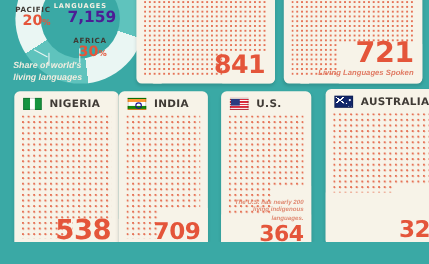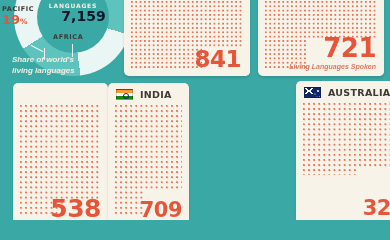--- a/index.html
+++ b/index.html
@@ -160,24 +160,24 @@
     left: 23px; top: 23px; right: 23px; bottom: 23px;
     border-radius: 50%;
     background: #3aa9a5;
   }
   .dlabel { position: absolute; text-align: center; }
   .dl-title {
     color: #f4efe2; font-weight: bold; font-size: 6px;
     letter-spacing: 0.8px; font-family: "DejaVu Sans", sans-serif;
   }
   .dl-val {
-    color: #0f172a; font-weight: bold; font-size: 14px;
+    color: #4c1d95; font-weight: bold; font-size: 14px;
     font-family: "DejaVu Sans", sans-serif; line-height: 1; margin-left: 21px;
   }
-  .tag { position: absolute; text-align: left; }
+  .tag { position: absolute; text-align: right; }
   .tag-name {
     color: #3f3a35; font-weight: bold; font-size: 6.5px;
     letter-spacing: 0.6px; font-family: "DejaVu Sans", sans-serif;
   }
   .tag-pct {
     color: #e4553a; font-weight: bold; font-size: 13px;
     font-family: "DejaVu Sans", sans-serif; line-height: 1;
   }
   .tag-pct span { font-size: 7.5px; }
   .leader { position: absolute; background: #eaf6f3; }
@@ -205,59 +205,76 @@
       <div class="dl-val">7,159</div>
     </div>
   </div>
 
   <div class="leader" style="left:30px; top:48px; width:14px; height:1.2px; transform:rotate(28deg);"></div>
   <div class="leader" style="left:44px; top:48px; width:1.2px; height:12px;"></div>
   <div class="leader" style="left:72px; top:44px; width:1.2px; height:13px;"></div>
 
   <div class="tag" style="left:2px; top:5px; width:44px;">
     <div class="tag-name">PACIFIC</div>
-    <div class="tag-pct"><em style="font-style:normal">19</em><span>%</span></div>
+    <div class="tag-pct"><em style="font-style:normal">20</em><span>%</span></div>
   </div>
 
   <div class="tag" style="left:53px; top:33px; width:44px;">
     <div class="tag-name">AFRICA</div>
+    <div class="tag-pct"><em style="font-style:normal">30</em><span>%</span></div>
   </div>
 
   <div id="share-cap">Share of world's
 living languages</div>
 
   <div class="card tail" style="left:124px; top:-18px; width:126px; height:94px;">
     <div class="dots fine" style="left:7px; top:6px; right:7px; bottom:7px;"></div>
     <div class="mask" style="right:0; bottom:0; width:48px; height:28px;"></div>
     <div class="bignum" style="right:9px; bottom:5px; font-size:23px;">841</div>
   </div>
 
   <div class="card tail" style="left:258px; top:-18px; width:126px; height:94px;">
     <div class="dots fine" style="left:7px; top:6px; right:7px; bottom:7px;"></div>
     <div class="mask" style="right:0; bottom:0; width:76px; height:36px;"></div>
     <div class="bignum" style="right:8px; bottom:15px; font-size:26px;">721</div>
     <div class="subcap" style="right:8px; bottom:4px; font-size:7px;">Living Languages Spoken</div>
   </div>
 
   <div class="card" style="left:13px; top:83px; width:95px; height:142px;">
+    <div class="chead">
+      <span class="flag fl-ng"></span>
+      <span class="cname">NIGERIA</span>
+    </div>
     <div class="dots" style="left:7px; top:22px; right:7px; bottom:8px;"></div>
     <div class="mask" style="right:0; bottom:0; width:42px; height:26px;"></div>
     <div class="bignum" style="right:7px; bottom:4px; font-size:25px;">538</div>
   </div>
 
   <div class="card" style="left:108px; top:83px; width:81px; height:142px;">
     <div class="chead">
       <span class="flag fl-in"></span>
       <span class="cname">INDIA</span>
     </div>
     <div class="dots" style="left:7px; top:22px; right:7px; bottom:8px;"></div>
     <div class="mask" style="right:0; bottom:0; width:44px; height:36px;"></div>
     <div class="bignum" style="right:7px; bottom:4px; font-size:21px;">709</div>
   </div>
 
+  <div class="card" style="left:201px; top:83px; width:82px; height:142px;">
+    <div class="chead">
+      <span class="flag fl-us"></span>
+      <span class="cname">U.S.</span>
+    </div>
+    <div class="dots" style="left:7px; top:22px; right:7px; bottom:8px;"></div>
+    <div class="mask" style="right:0; bottom:0; width:36px; height:56px;"></div>
+    <div class="mask" style="left:0; right:0; bottom:0; height:30px;"></div>
+    <div class="annot" style="right:7px; bottom:22px; font-size:5.6px; white-space:pre-line;">The U.S. has nearly 200
+living indigenous languages.</div>
+    <div class="bignum" style="right:7px; bottom:3px; font-size:20px;">364</div>
+  </div>
 
   <div class="card" style="left:296px; top:81px; width:116px; height:142px;">
     <div class="chead">
       <span class="flag fl-au"></span>
       <span class="cname">AUSTRALIA</span>
     </div>
     <div class="dots" style="left:7px; top:22px; right:7px; bottom:8px;"></div>
     <div class="mask" style="left:0; right:0; bottom:0; height:48px;"></div>
     <div class="mask" style="right:0; bottom:40px; width:55px; height:14px;"></div>
     <div class="bignum" style="right:7px; bottom:4px; font-size:21px;">320</div>

